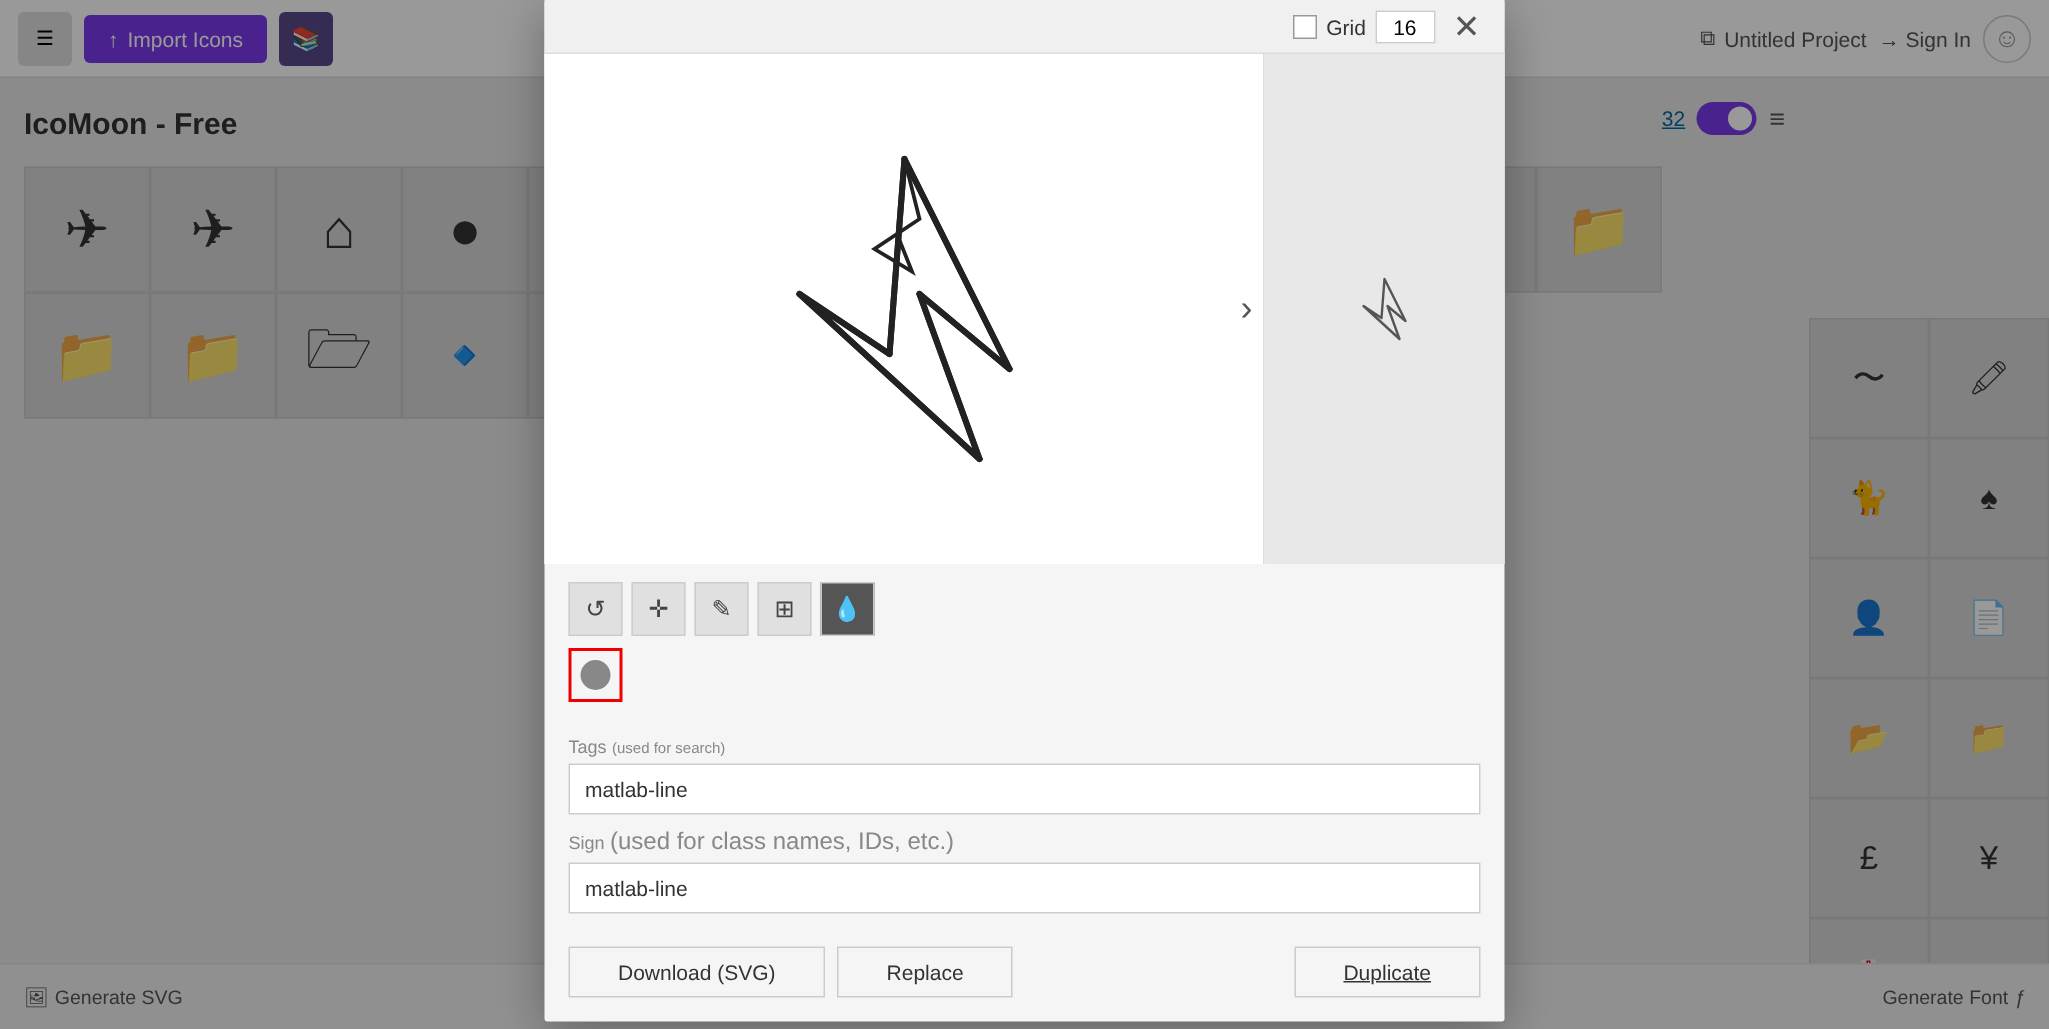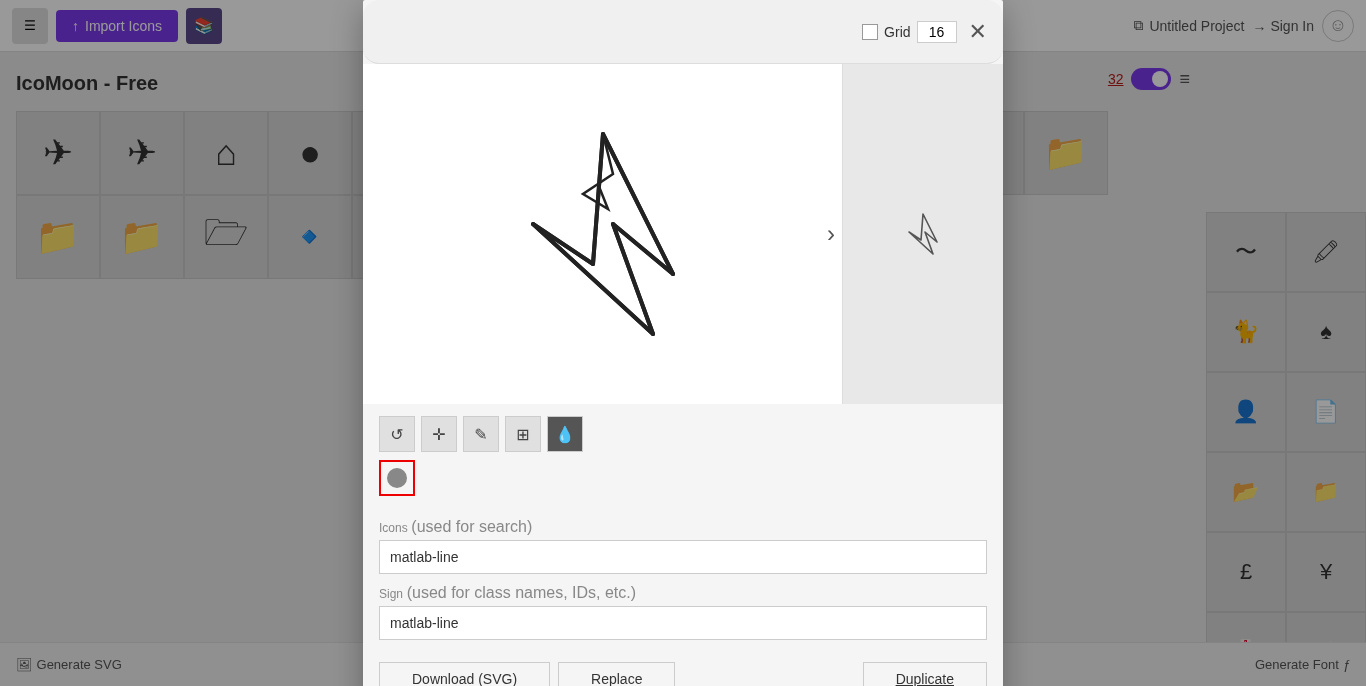--- a/index.html
+++ b/index.html
@@ -41,21 +41,21 @@
     
     .icon-area {
       flex: 1; padding: 20px 16px; overflow-y: auto; position: relative;
     }
     .section-title {
       font-size: 20px; font-weight: bold; color: #333; margin-bottom: 16px;
     }
     .icon-controls {
       position: absolute; top: 16px; right: 16px; display: flex; align-items: center; gap: 8px;
     }
-    .icon-count { font-size: 14px; color: #b91c1c; text-decoration: underline; }
+    .icon-count { font-size: 14px; color: #0369a1; text-decoration: underline; }
     .toggle-switch {
       width: 40px; height: 22px; background: #7c3aed; border-radius: 11px; position: relative; cursor: pointer;
     }
     .toggle-switch::after {
       content: ''; position: absolute; right: 3px; top: 3px;
       width: 16px; height: 16px; background: #fff; border-radius: 50%;
     }
     .list-view-btn { font-size: 18px; color: #555; cursor: pointer; }
 
     
@@ -86,22 +86,22 @@
       position: fixed; top: 0; left: 0; right: 0; bottom: 0;
       background: rgba(0,0,0,0.4); z-index: 100;
       display: flex; align-items: flex-start; justify-content: center; padding-top: 0;
     }
     .modal {
       background: #f5f5f5; width: 640px; border-radius: 2px;
       position: absolute; top: 0; left: 50%; transform: translateX(-50%);
       box-shadow: 0 8px 32px rgba(0,0,0,0.3);
     }
     .modal-topbar {
-      background: #f0f0f0; height: 64px; display: flex; align-items: center;
-      justify-content: flex-end; padding: 0 16px; gap: 12px; border-bottom: 1px solid #ddd; border-radius: 16px;
+      background: #f0f0f0; height: 36px; display: flex; align-items: center;
+      justify-content: flex-end; padding: 0 16px; gap: 12px; border-bottom: 1px solid #ddd;
     }
     .modal-grid-label { display: flex; align-items: center; gap: 6px; font-size: 14px; color: #333; }
     .modal-grid-checkbox {
       width: 16px; height: 16px; border: 1px solid #999; background: #fff; display: inline-block;
     }
     .modal-grid-num {
       background: #fff; border: 1px solid #ccc; padding: 2px 6px; font-size: 14px; width: 40px; text-align: center;
     }
     .modal-close {
       background: none; border: none; font-size: 22px; cursor: pointer; color: #555;
@@ -334,22 +334,22 @@
     </div>
 
     <div class="modal-colors">
       <div class="color-swatch" style="border-color:#e00; background:#f5f5f5;">
         <div class="color-swatch-inner" style="background:#888;"></div>
       </div>
     </div>
 
     <div class="modal-fields">
       <div class="field-label">
-        <span>Icons</span>
-        <span style="color:#888; font-size:16px;">(used for search)</span>
+        <span>Tags</span>
+        <span style="color:#888; font-size:10px;">(used for search)</span>
       </div>
       <input class="field-input" type="text" value="matlab-line" style="">
 
       <div class="field-label" style="margin-top:10px;">
         <span>Sign</span>
         <span style="color:#888; font-size:16px;">(used for class names, IDs, etc.)</span>
       </div>
       <input class="field-input" type="text" value="matlab-line" style="">
     </div>
 

